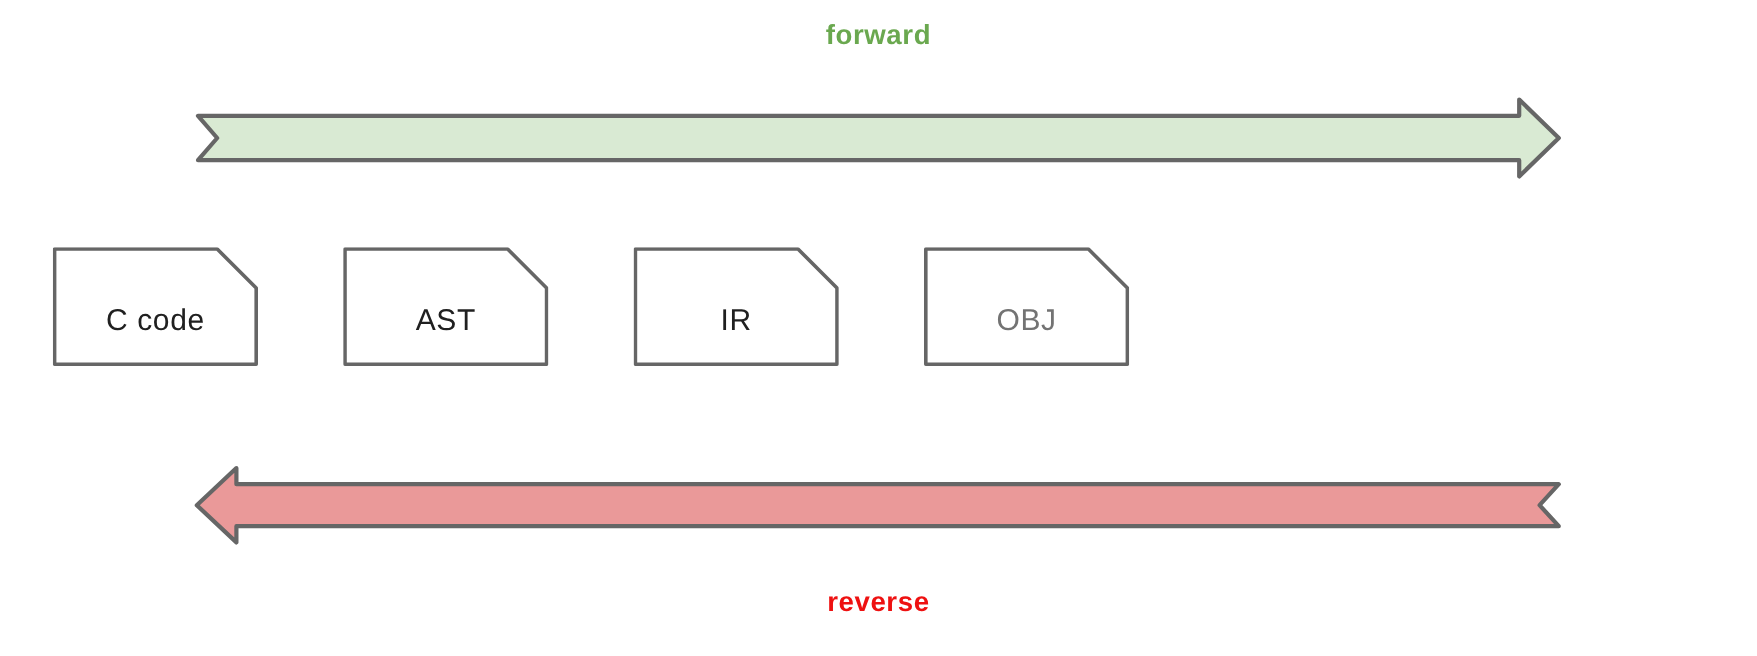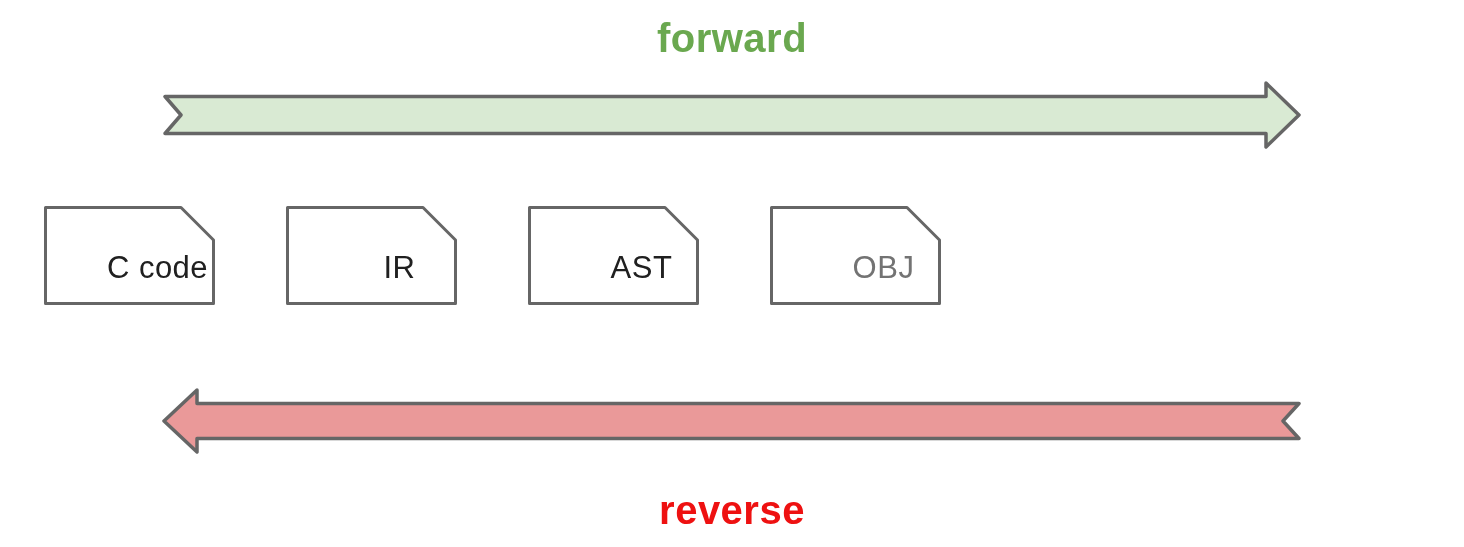--- a/index.html
+++ b/index.html
@@ -13,21 +13,21 @@
     width: 1464px;
     height: 547px;
     background: #ffffff;
     overflow: hidden;
   }
   .flow-label {
     position: absolute;
     left: 0;
     width: 100%;
     text-align: center;
-    font-size: 40px;
+    font-size: 23px;
     font-weight: bold;
     letter-spacing: 0.5px;
   }
   .flow-label.forward { top: 16px; }
   .flow-label.reverse { top: 488px; }
   .arrows-svg {
     position: absolute;
     left: 0;
     top: 0;
     width: 1464px;
@@ -54,23 +54,22 @@
   .stage-label {
     position: absolute;
     left: 0;
     top: 0;
     width: 100%;
     height: 100%;
     display: flex;
     align-items: center;
     justify-content: center;
     transform: translateY(12px);
-    font-size: 31px;
+    font-size: 25px;
     letter-spacing: 0.5px;
-    margin-left: 28px;
   }
 </style>
 </head>
 <body>
 
 <div class="canvas">
 
   <div class="flow-label forward" style="color: rgb(106, 168, 79);">forward</div>
 
   <svg class="arrows-svg" viewBox="0 0 1464 547">
@@ -84,28 +83,28 @@
       <svg width="171" height="99" viewBox="0 0 171 99">
         <polygon points="1.5,1.5 137,1.5 169.5,34 169.5,97.5 1.5,97.5" stroke-width="3" stroke-linejoin="round" fill="#ffffff" stroke="#666666"></polygon>
       </svg>
       <span class="stage-label" style="color: rgb(32, 32, 32);">C code</span>
     </div>
 
     <div class="stage-box">
       <svg width="171" height="99" viewBox="0 0 171 99">
         <polygon points="1.5,1.5 137,1.5 169.5,34 169.5,97.5 1.5,97.5" stroke-width="3" stroke-linejoin="round" fill="#ffffff" stroke="#666666"></polygon>
       </svg>
-      <span class="stage-label" style="color: rgb(32, 32, 32);">IR</span>
+      <span class="stage-label" style="color: rgb(32, 32, 32);">AST</span>
     </div>
 
     <div class="stage-box">
       <svg width="171" height="99" viewBox="0 0 171 99">
         <polygon points="1.5,1.5 137,1.5 169.5,34 169.5,97.5 1.5,97.5" stroke-width="3" stroke-linejoin="round" fill="#ffffff" stroke="#666666"></polygon>
       </svg>
-      <span class="stage-label" style="color: rgb(32, 32, 32);">AST</span>
+      <span class="stage-label" style="color: rgb(32, 32, 32);">IR</span>
     </div>
 
 
     <div class="stage-box">
       <svg width="171" height="99" viewBox="0 0 171 99">
         <polygon points="1.5,1.5 137,1.5 169.5,34 169.5,97.5 1.5,97.5" stroke-width="3" stroke-linejoin="round" fill="#ffffff" stroke="#666666"></polygon>
       </svg>
       <span class="stage-label" style="color: #737373;">OBJ</span>
     </div>
 

